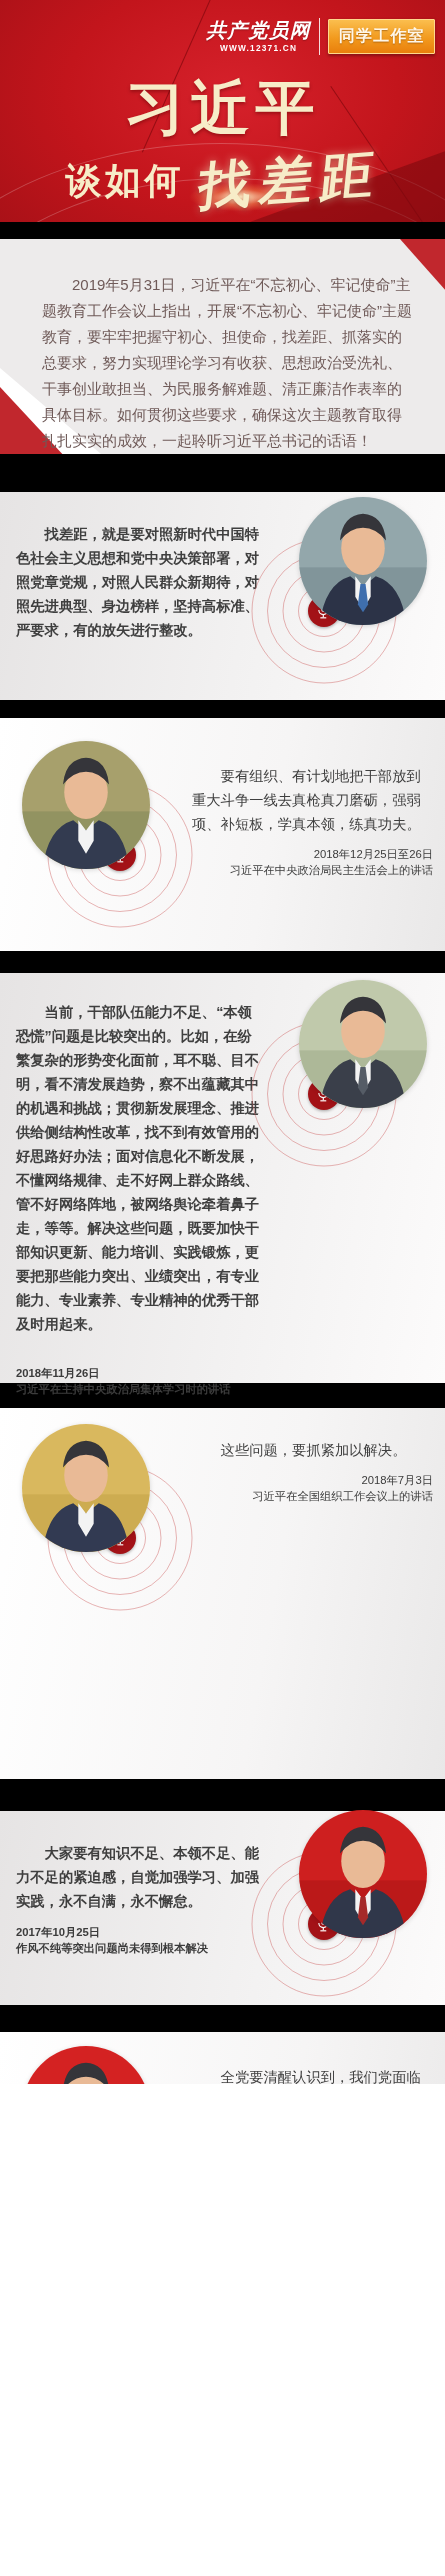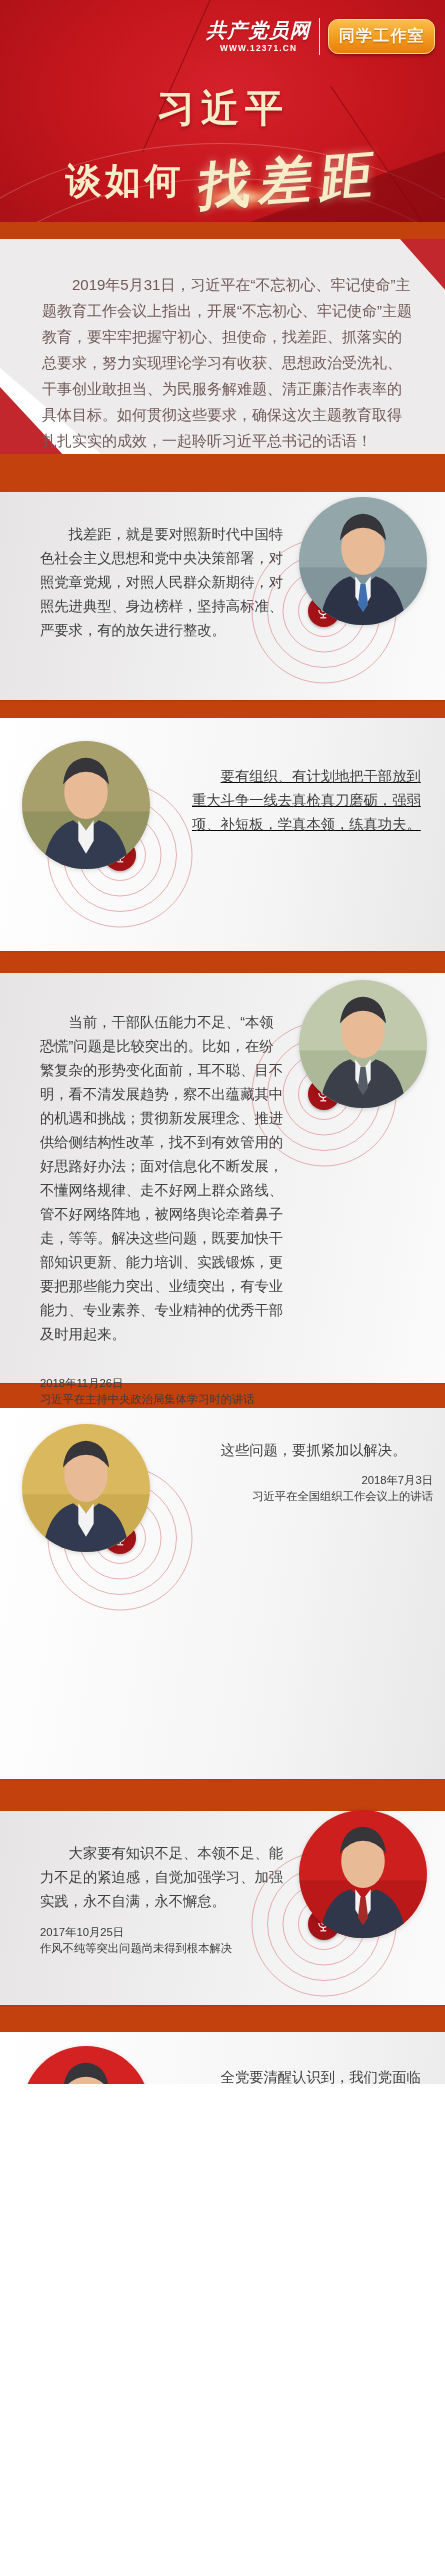--- a/index.html
+++ b/index.html
@@ -1,17 +1,17 @@
 <!DOCTYPE html>
 <html style="font-size:9.5px"><head>
 <meta charset="utf-8">
 <style>
   html,body{margin:0;padding:0;background:#ffffff;}
   .page{position:relative;width:446px;height:2084px;margin:0 auto;overflow:hidden;
-        font-family:"Liberation Sans","DejaVu Sans",sans-serif;background:#c2410c;}
+        font-family:"Liberation Sans","DejaVu Sans",sans-serif;background:#000000;}
 
   
   .banner{position:absolute;left:0;top:0;width:446px;height:222px;overflow:hidden;
           background:radial-gradient(ellipse 368px 250px at 52% 42%, #d6212b 0%, #c3151c 45%, #9c0f15 100%);}
   .banner .diag{position:absolute;width:1.2px;background:rgba(140,10,16,.85);}
   .diag.d1{left:178px;top:-18px;height:178px;transform:rotate(24deg);}
   .diag.d2{left:380px;top:71px;height:178px;transform:rotate(-34deg);}
   .banner .corner-wedge{position:absolute;right:0;bottom:0;width:196px;height:71px;
           background:rgba(120,8,12,.55);clip-path:polygon(0 100%,100% 0,100% 100%);}
   .banner .flare{position:absolute;left:172px;top:178px;width:137px;height:38px;
@@ -21,26 +21,26 @@
   .arc.a1{left:-107px;top:143px;width:654px;height:416px;}
   .arc.a2{left:-71px;top:178px;width:594px;height:380px;}
 
   .banner-brand{position:absolute;top:18px;right:10.7px;display:flex;align-items:center;gap:8.3px;}
   .brand-text{text-align:center;color:#ffffff;}
   .brand-name{font-size:19.6px;font-weight:bold;font-style:italic;letter-spacing:1.2px;line-height:20px;
               text-shadow:0 0.6px 1.2px rgba(0,0,0,.25);}
   .brand-url{font-size:8.3px;font-weight:bold;letter-spacing:1.2px;margin-top:2.4px;}
   .brand-divider{width:1.2px;height:37px;background:rgba(255,255,255,.85);}
   .brand-badge{background:linear-gradient(180deg,#fbbe4e 0%,#f29a1e 55%,#e97f0c 100%);
-               border:0.6px solid #ffd98c;border-radius:10px;color:#fff7e8;font-size:16px;font-weight:bold;
+               border:0.6px solid #ffd98c;border-radius:1px;color:#fff7e8;font-size:16px;font-weight:bold;
                padding:6px 9.5px;letter-spacing:1.2px;text-shadow:0 0.6px 1.2px rgba(120,60,0,.5);
                box-shadow:0 1.2px 3px rgba(0,0,0,.3);}
 
   .banner-titles{position:absolute;left:0;top:76px;width:100%;text-align:center;color:#f7ecc8;}
-  .title-main{font-size:38px;font-weight:bold;letter-spacing:6px;line-height:65px;
+  .title-main{font-size:59px;font-weight:bold;letter-spacing:6px;line-height:65px;
               text-shadow:0 1.8px 3.6px rgba(90,0,0,.45);text-align:center;}
   .title-sub{margin-top:10.7px;font-size:0;line-height:57px;white-space:nowrap;}
   .title-sub .pre{font-size:36px;font-weight:bold;letter-spacing:3.6px;vertical-align:middle;}
   .title-sub .hl{display:inline-block;margin-left:15.5px;font-size:52px;font-weight:bold;letter-spacing:8.3px;
                  transform:skewX(-10deg) rotate(-4deg);vertical-align:middle;
                  text-shadow:0 0 8.3px rgba(255,240,200,.55),0 1.8px 3.6px rgba(90,0,0,.4);}
 
   
   .intro{position:absolute;left:0;top:239px;width:446px;height:215px;background:#edebeb;}
   .intro-wedge-tr{position:absolute;top:0;right:0;width:46px;height:52px;background:#c1272d;
@@ -59,34 +59,34 @@
   .card--white{background:linear-gradient(100deg,#ffffff 0%,#f6f5f5 60%,#e9e8e8 100%);
                box-shadow:0 1.2px 1.8px rgba(0,0,0,.07);}
   .card1{top:492px;height:208px;}
   .card2{top:718px;height:233px;}
   .card3{top:973px;height:410px;}
   .card4{top:1408px;height:371px;}
   .card5{top:1811px;height:194px;}
   .card6{top:2032px;height:376px;}
 
   .card-text{position:absolute;top:0;}
-  .tpos-left{left:40px;width:245px;}
+  .tpos-left{left:16px;width:245px;font-weight:bold;}
   .tpos-right{left:192px;width:241px;}
   .quote{margin:0;font-size:14.3px;line-height:24px;color:#3f3f3f;text-indent:2em;}
   .quote + .quote{margin-top:13px;}
   .card-meta{font-size:11.3px;line-height:16.6px;color:#3c3c3c;}
   .meta-left{text-align:left;}
   .meta-right{text-align:right;}
   .card1 .card-meta{margin-top:16.6px;}
   .card2 .card-meta{margin-top:9.5px;}
   .card3 .card-meta{margin-top:28.5px;}
   .card4 .card-meta{margin-top:9.5px;}
   .card5 .card-meta{margin-top:10.7px;}
   .card6 .card-meta{margin-top:9.5px;}
-  .pt50{padding-top:30px;} .pt78{padding-top:46px;text-decoration:underline;} .pt38{padding-top:37px;} .pt55{padding-top:33px;}
+  .pt50{padding-top:30px;} .pt78{padding-top:46px;} .pt38{padding-top:27px;} .pt55{padding-top:33px;}
 
   
   .portrait{position:absolute;width:137px;height:137px;}
   .ppos-right{left:295px;} .ppos-left{left:18px;}
   .card1 .portrait{top:1.2px;} .card2 .portrait{top:19px;} .card3 .portrait{top:3px;}
   .card4 .portrait{top:12px;} .card5 .portrait{top:-4.8px;} .card6 .portrait{top:10px;}
   .photo{position:absolute;left:4.2px;top:4.2px;width:128px;height:128px;border-radius:50%;overflow:hidden;
          box-shadow:0 1.2px 4.8px rgba(0,0,0,.15);}
   .photo svg{display:block;width:100%;height:100%;}
   .ringset{position:absolute;width:0;height:0;}
@@ -183,20 +183,24 @@
           <ellipse cx="50" cy="40" rx="17" ry="21" fill="#e9ba96"></ellipse>
           <path d="M32 34 Q34 14 50 13 Q66 14 68 34 Q60 24 50 24 Q40 24 32 34 Z" fill="#35353a"></path>
         </svg>
       </div>
     </div>
   </section>
 
   <section class="card card--white card2">
     <div class="card-text tpos-right pt78">
       <p class="quote">要有组织、有计划地把干部放到重大斗争一线去真枪真刀磨砺，强弱项、补短板，学真本领，练真功夫。</p>
+      <div class="card-meta meta-right">
+        <div>2018年12月25日至26日</div>
+        <div>习近平在中央政治局民主生活会上的讲话</div>
+      </div>
     </div>
     <div class="portrait ppos-left p2">
       <div class="ringset mic-right">
         <div class="ring r1"></div>
         <div class="ring r2"></div>
         <div class="ring r3"></div>
         <div class="ring r4"></div>
         <div class="mic-btn">
           <svg viewBox="0 0 28 28">
             <rect x="10.5" y="2" width="7" height="13" rx="3.5" fill="#fff"></rect>

